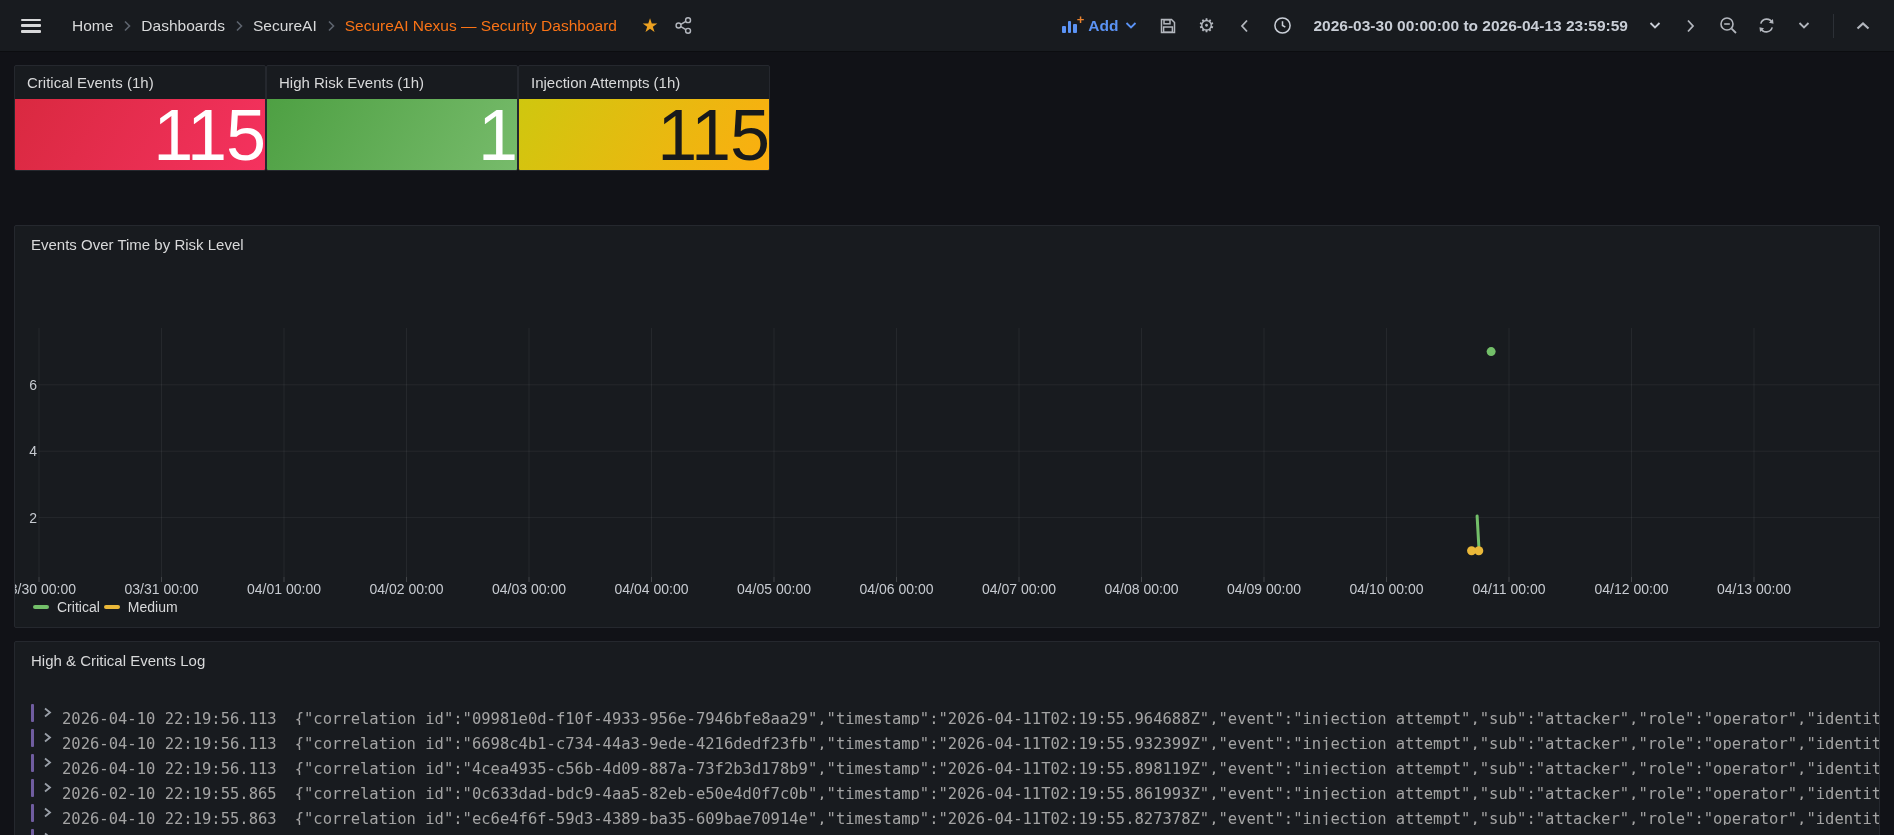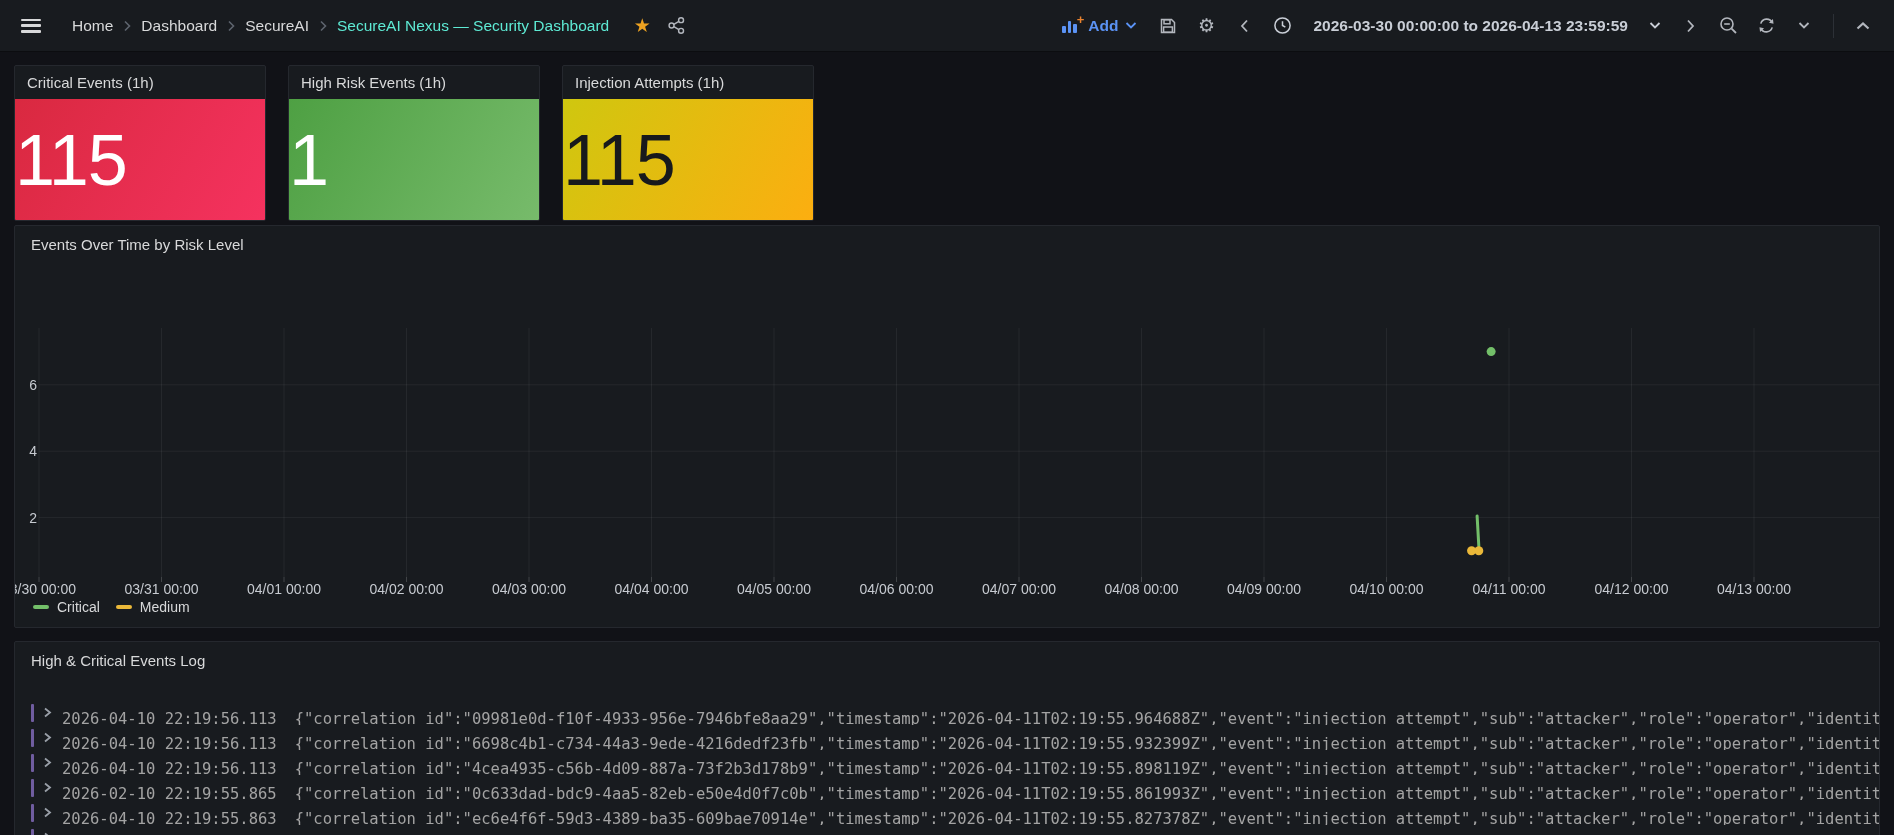--- a/index.html
+++ b/index.html
@@ -12,21 +12,21 @@
             display:flex; align-items:center; padding:18px 14px; z-index:10; }
   .icon-btn { background:none; border:none; cursor:pointer; display:flex;
               align-items:center; justify-content:center; width:34px; height:34px;
               color:#b2b6bd; flex:none; }
   .hamburger { width:20px; height:14px; display:flex; flex-direction:column;
                justify-content:space-between; }
   .hamburger span { display:block; height:2.5px; background:#d8d9da; border-radius:1px; }
   .breadcrumb { display:flex; align-items:center; gap:4px; margin-left:18px; white-space:nowrap; }
   .crumb { font-size:15.5px; color:#d8d9da; background:none; border:none;
            cursor:pointer; font-family:inherit; padding:0 6px; }
-  .crumb.current { color:#5eead4; cursor:default; }
+  .crumb.current { color:#f97316; cursor:default; }
   .crumb-sep { display:flex; align-items:center; color:#5e646e; }
   .star-btn { color:#eda221; font-size:19px; margin-left:10px; }
   .nav-right { margin-left:auto; display:flex; align-items:center; gap:4px; }
   .add-btn { display:flex; align-items:center; gap:7px; background:none; border:none;
              cursor:pointer; color:#5b93f5; font-size:15.5px; font-weight:700;
              font-family:inherit; padding:0 10px; height:34px; }
   .mini-bars { position:relative; width:19px; height:15px; }
   .mini-bars i { position:absolute; bottom:0; width:3.5px; background:#5b93f5; border-radius:1px; }
   .mini-bars i:nth-child(1){ left:0; height:7px; }
   .mini-bars i:nth-child(2){ left:5.5px; height:12px; }
@@ -39,35 +39,35 @@
   .gear-glyph { font-size:19px; line-height:1; }
   .nav-divider { width:1px; height:24px; background:#2c3036; margin:0 8px; }
 
   
   .panel { position:absolute; background:#181b1f; border:1px solid #25282e;
            border-radius:2px; overflow:hidden; }
   .panel-title { position:absolute; top:10px; left:16px; font-size:15px;
                  font-weight:400; color:#d8d9da; white-space:nowrap; cursor:pointer; }
 
   
-  .stats-row { position:absolute; left:14px; top:65px; width:1032px; height:156px;
-               display:grid; grid-template-columns:repeat(4,252px); gap:22px; }
+  .stats-row { position:absolute; left:14px; top:65px; width:1032px; height:106px;
+               display:grid; grid-template-columns:repeat(4,252px); gap:0; }
   .stat-panel { position:relative; background:#181b1f; border:1px solid #25282e;
                 border-radius:2px; overflow:hidden; }
   .stat-header { height:33px; display:flex; align-items:center; padding:0 12px; cursor:pointer; }
   .stat-title { font-size:15px; color:#d8d9da; white-space:nowrap; }
   .stat-body { position:absolute; left:0; right:0; top:33px; bottom:0;
-               display:flex; align-items:center; justify-content:flex-start; }
+               display:flex; align-items:center; justify-content:flex-end;padding-left:20px; }
   .stat-value { font-size:72px; font-weight:500; letter-spacing:-1px; }
 
   
   .chart-panel { left:14px; top:225px; width:1866px; height:403px; }
   #chart-svg { position:absolute; left:0; top:0; }
   #chart-svg text { font-family:"Liberation Sans", sans-serif; }
-  .legend { position:absolute; left:18px; top:373px; display:flex; gap:16px; align-items:center; }
+  .legend { position:absolute; left:18px; top:373px; display:flex; gap:4px; align-items:center; }
   .legend-item { display:flex; align-items:center; gap:8px; cursor:pointer; }
   .legend-pill { width:16px; height:4px; border-radius:2px; }
   .legend-label { font-size:14px; color:#d8d9da; }
 
   
   .logs-panel { left:14px; top:641px; width:1866px; height:202px; }
   .log-lines { position:absolute; left:16px; right:0; top:58px; }
   .log-line { height:25px; display:flex; align-items:center; overflow:hidden;
               white-space:pre; cursor:pointer; }
   .log-bar { width:3px; height:18px; border-radius:1px; margin-right:9px; flex:none; }
@@ -88,21 +88,21 @@
       </span>
   </button>
 
   <div class="breadcrumb">
     <button class="crumb">Home</button>
     <span class="crumb-sep">
       <svg width="8" height="12" viewBox="0 0 8 12">
           <polyline points="2,1.5 6.5,6 2,10.5" fill="none" stroke="currentColor" stroke-width="1.6"></polyline>
         </svg>
       </span>
-    <button class="crumb">Dashboard</button>
+    <button class="crumb">Dashboards</button>
     <span class="crumb-sep">
       <svg width="8" height="12" viewBox="0 0 8 12">
           <polyline points="2,1.5 6.5,6 2,10.5" fill="none" stroke="currentColor" stroke-width="1.6"></polyline>
         </svg>
       </span>
     <button class="crumb">SecureAI</button>
     <span class="crumb-sep">
       <svg width="8" height="12" viewBox="0 0 8 12">
           <polyline points="2,1.5 6.5,6 2,10.5" fill="none" stroke="currentColor" stroke-width="1.6"></polyline>
         </svg>

